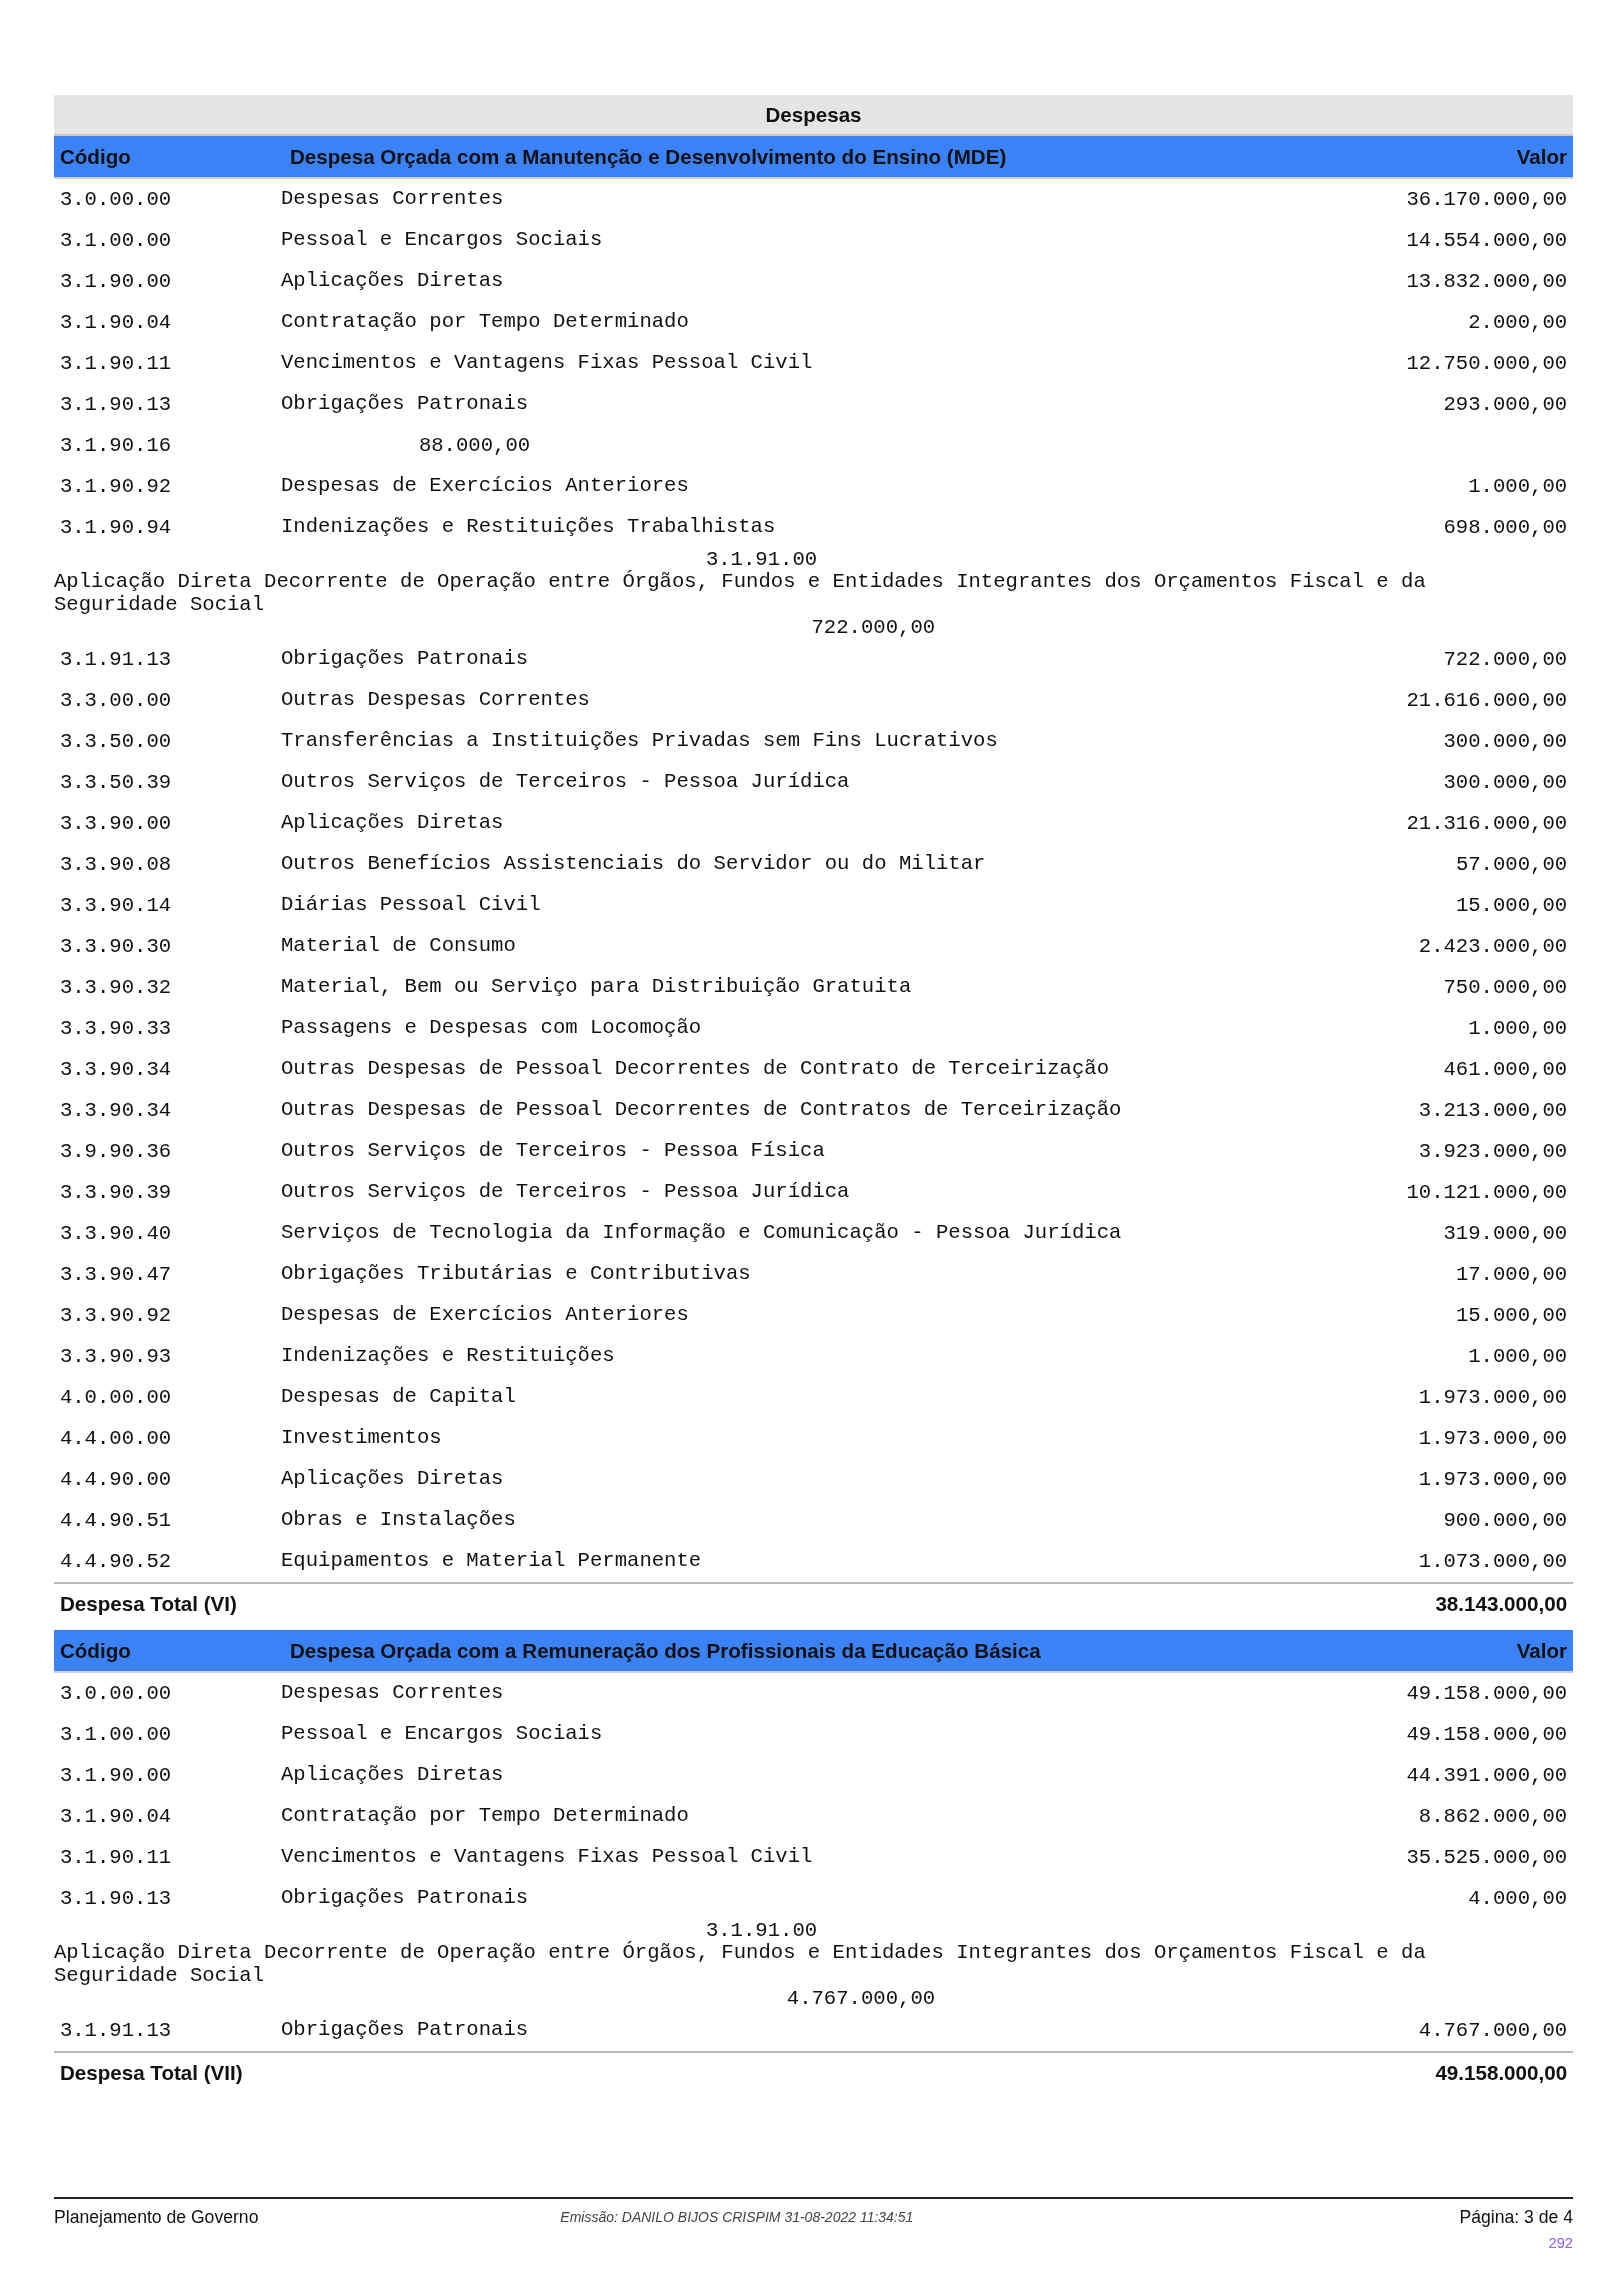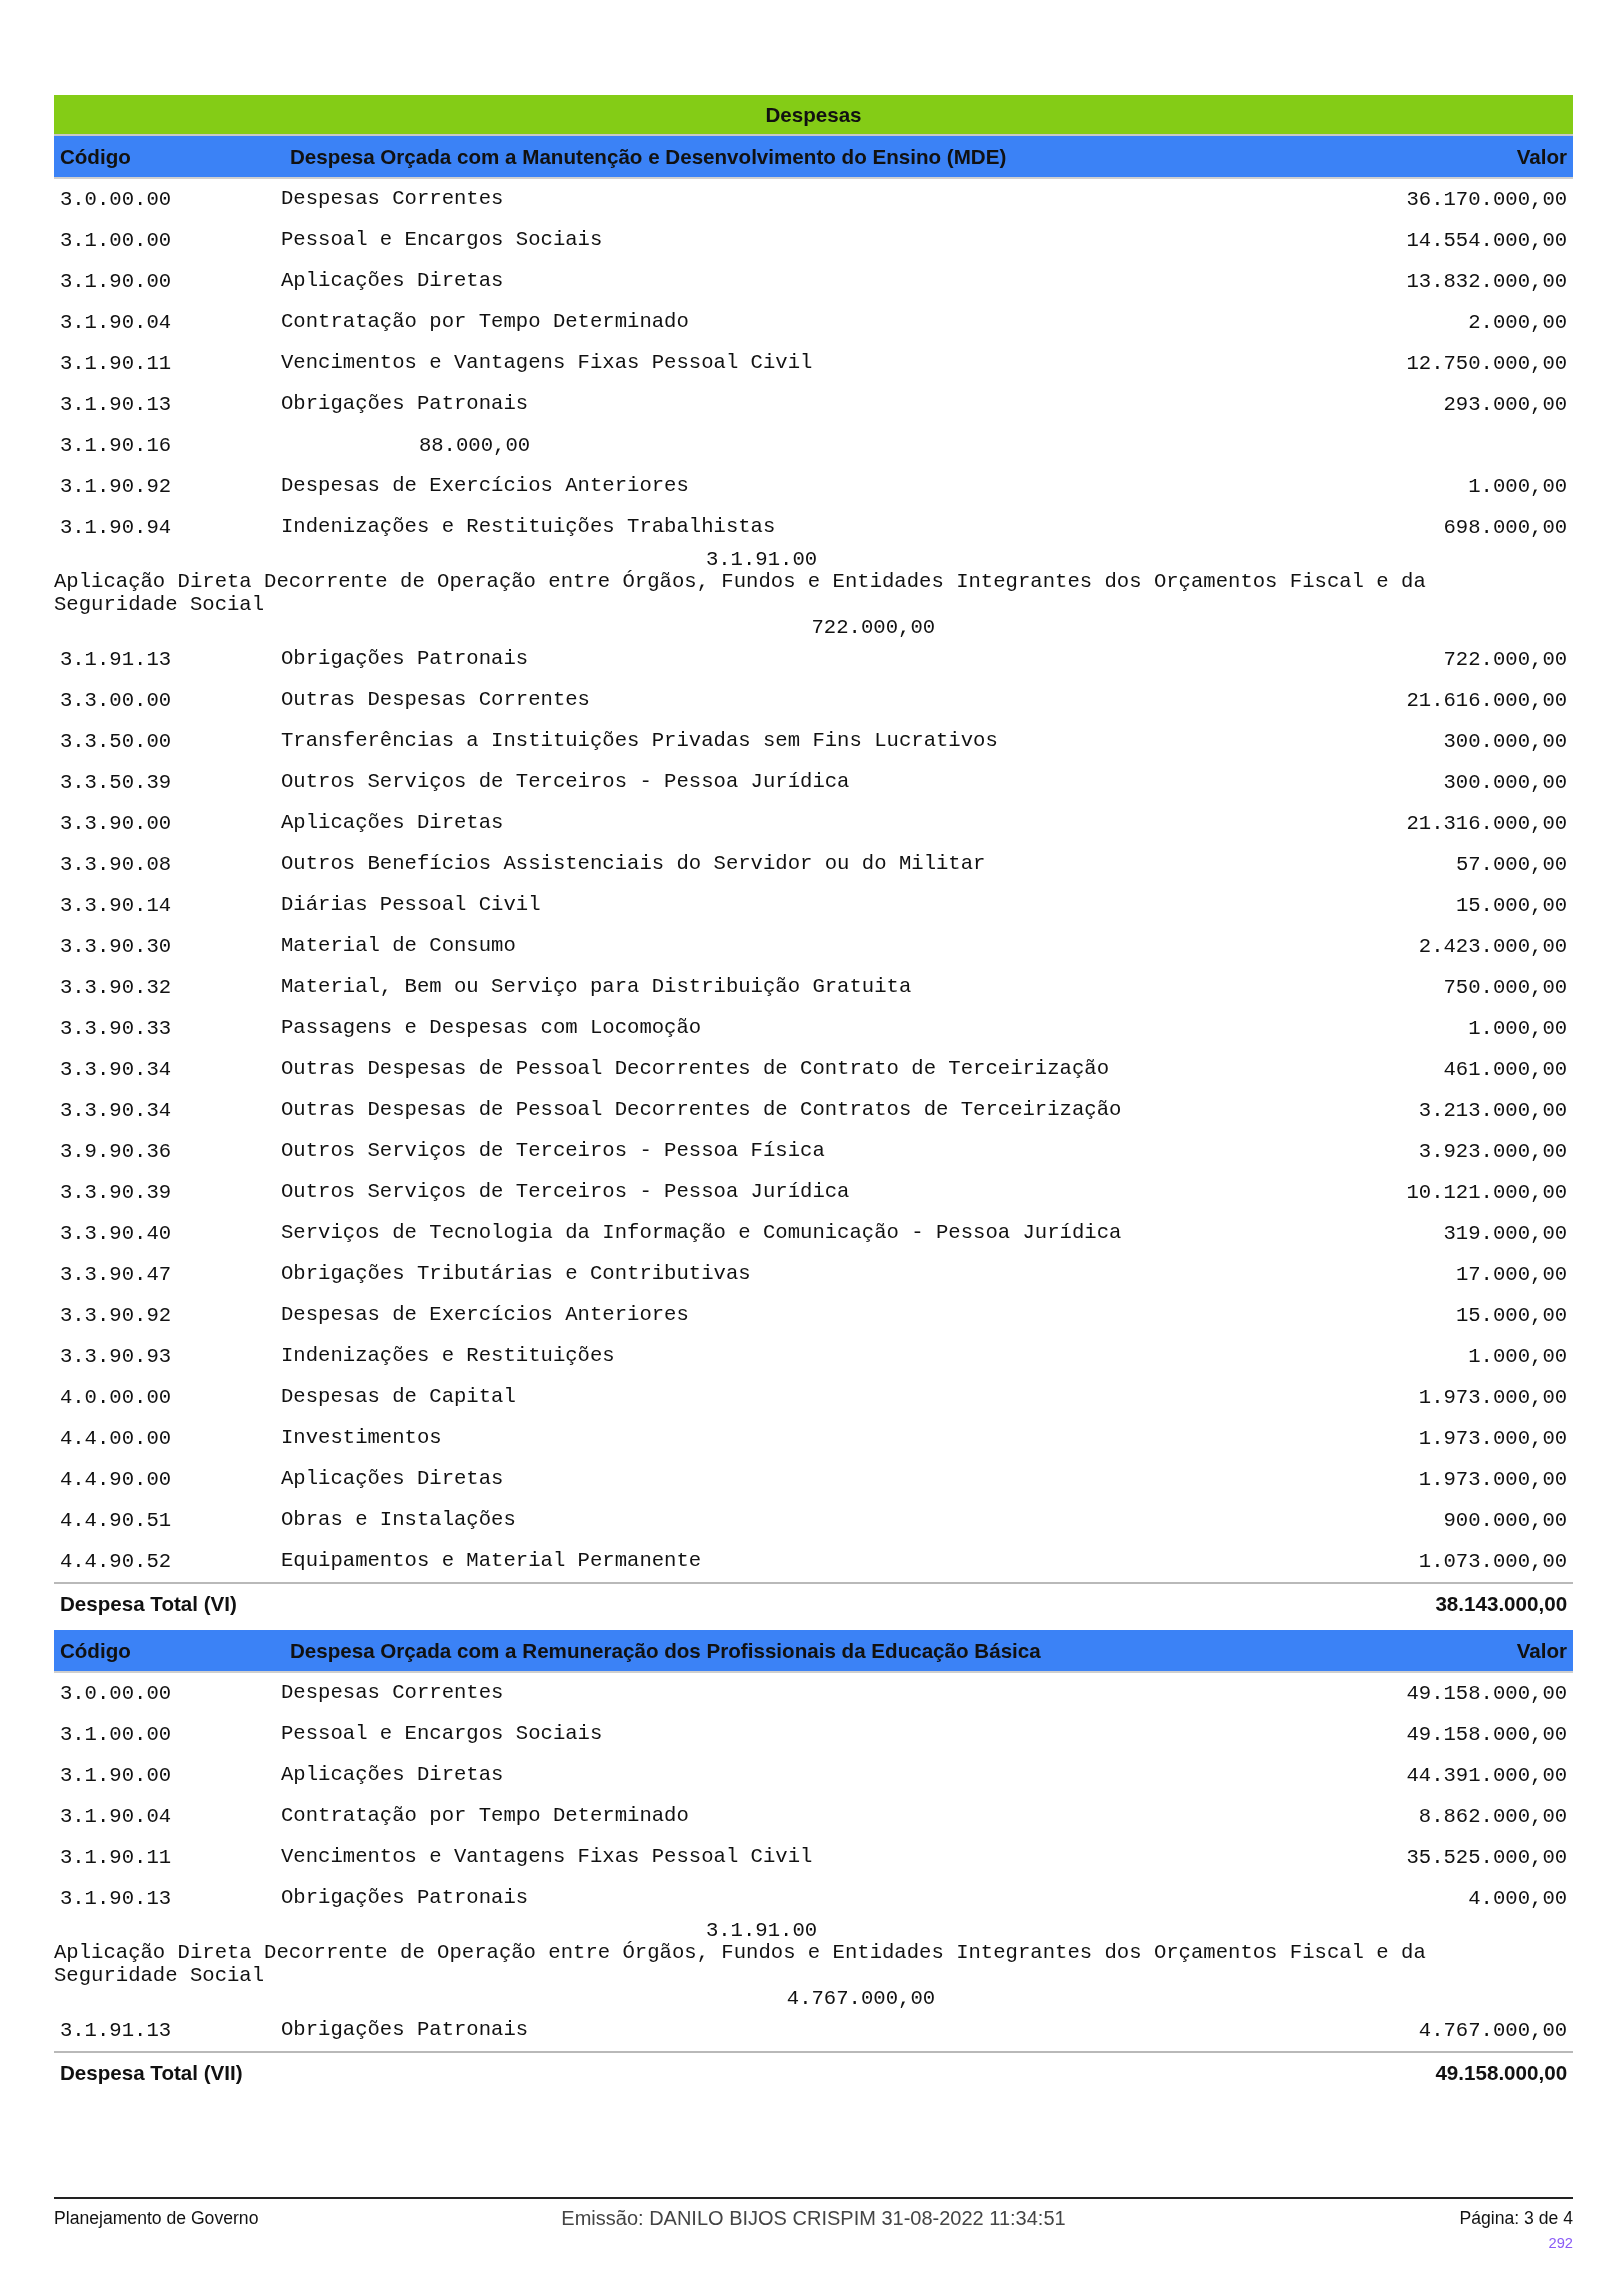--- a/index.html
+++ b/index.html
@@ -2,21 +2,21 @@
 <html><head>
 <meta charset="utf-8">
 <style>
   html, body { margin: 0; padding: 0; background: #ffffff; }
   body {
     width: 1620px; height: 2293px; position: relative;
     font-family: "Liberation Sans", sans-serif; color: #111; font-size: 20.6px;
   }
   .table-wrap { position: absolute; left: 54px; width: 1519px; }
   .band {
-    background: #84cc16; height: 39px; line-height: 39px; text-align: center;
+    background: #e5e5e5; height: 39px; line-height: 39px; text-align: center;
     font-weight: bold; border-bottom: 2px solid #c8c8c8; font-size: 20.6px;
   }
   .hdr {
     background: #3b82f6; height: 41px; display: flex; align-items: center;
     font-weight: bold; border-bottom: 2px solid #cfcfcf; font-size: 20.6px;
   }
   .hdr .c-code { width: 230px; padding-left: 5.9px; box-sizing: border-box; }
   .hdr .c-desc { flex: 1; padding-left: 5.9px; }
   .hdr .c-val { width: 255px; text-align: right; padding-right: 5.9px; box-sizing: border-box; }
   .row { display: flex; align-items: center; min-height: 41px; font-size: 20.6px; font-family: Liberation Mono, monospace; }
@@ -27,21 +27,21 @@
   .total-sep { border-top: 2.9px solid #b9b9b9; }
   .total { display: flex; align-items: center; height: 39px; font-weight: bold; }
   .total .c-label { flex: 1; padding-left: 5.9px; }
   .total .c-val { width: 255px; text-align: right; padding-right: 5.9px; box-sizing: border-box; }
   .footer {
     position: absolute; left: 54px; width: 1519px; top: 2197px;
     border-top: 2px solid #222; padding-top: 7.8px; display: flex; align-items: center;
     font-size: 17.6px;
   }
   .footer .left { flex: 1; }
-  .footer .mid { flex: 1; text-align: center; font-size: 20px; color: #444; }
+  .footer .mid { flex: 1; text-align: left; font-size: 14px; color: #444; font-style: italic; }
   .footer .right { flex: 1; text-align: right; }
   .pageno { position: absolute; right: 47px; top: 2235px; font-size: 14.7px; color: #8b5cf6; }
 </style>
 </head>
 <body>
 
 <div class="table-wrap" style="top:95px;">
   <div class="band">Despesas</div>
   <div class="hdr">
     <div class="c-code">Código</div>

